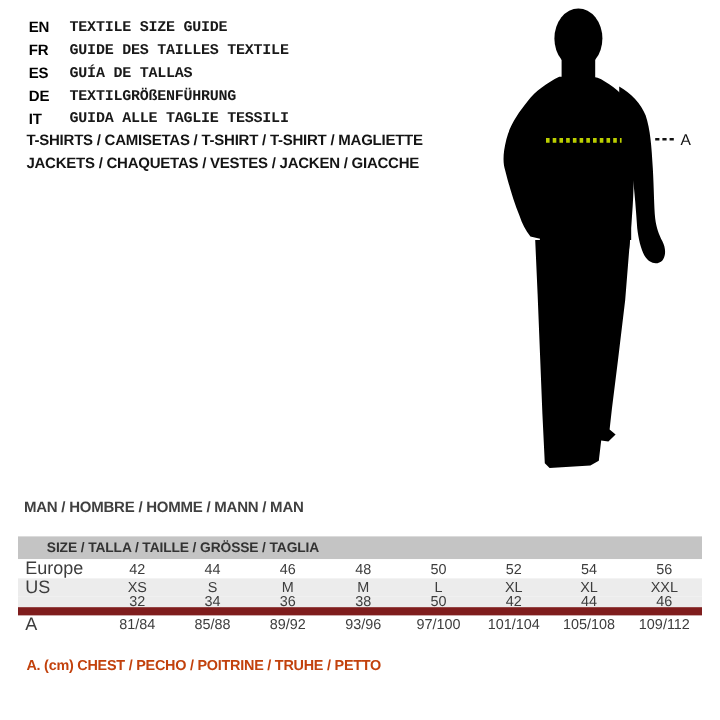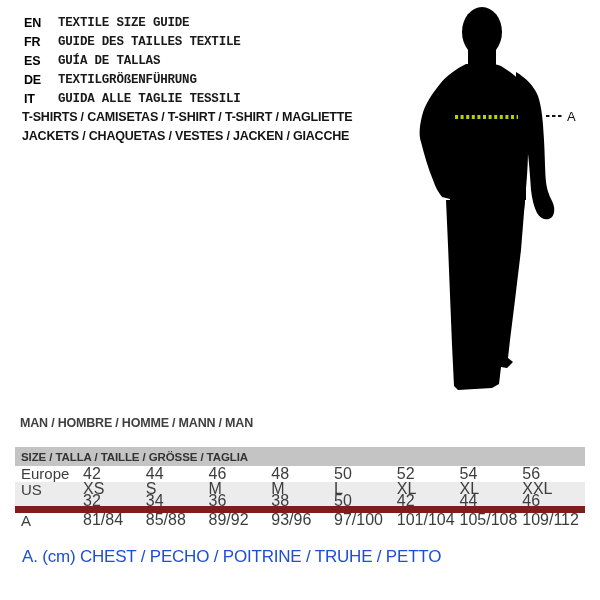--- a/index.html
+++ b/index.html
@@ -20,30 +20,30 @@
   
   .figure-wrap { position: absolute; left: 408px; top: 0; width: 180px; height: 400px; }
   .figure-wrap svg { display: block; }
 
   
   .section-title { position: absolute; left: 20px; top: 416px; font-size: 12.5px; font-weight: 700;
     color: #404040; letter-spacing: -0.2px; white-space: nowrap; }
 
   
   .size-table { position: absolute; left: 15px; top: 447px; width: 570px; }
-  .st-header { height: 19px; display: flex; align-items: center; padding-left: 6px;
+  .st-header { height: 19px; display: flex; align-items: center; padding-left: 24px;
     font-size: 11.5px; font-weight: 700; color: #333; letter-spacing: -0.1px; }
   .st-row { display: flex; height: 15.5px; align-items: center; }
   .st-row.sep { border-bottom: 7px solid #7f1d1d; }
   .st-label { width: 68px; padding-left: 6px; font-size: 15px; color: #3d3d3d; }
-  .st-cell { flex: 1; text-align: left; font-size: 16px; color: #3d3d3d; }
+  .st-cell { flex: 1; text-align: center; font-size: 12px; color: #3d3d3d; }
 
   
-  .footnote { position: absolute; left: 22px; top: 547px; font-size: 17px; font-weight: 400;
-    color: #1d4ed8; letter-spacing: -0.2px; white-space: nowrap; }
+  .footnote { position: absolute; left: 22px; top: 547px; font-size: 12px; font-weight: 700;
+    color: #c2410c; letter-spacing: -0.2px; white-space: nowrap; }
 </style>
 </head>
 <body>
 
 <div class="page">
 
   <div class="lang-list">
     <div class="lang-row">
       <span class="lang-code">EN</span>
       <span class="lang-label">TEXTILE SIZE GUIDE</span>

